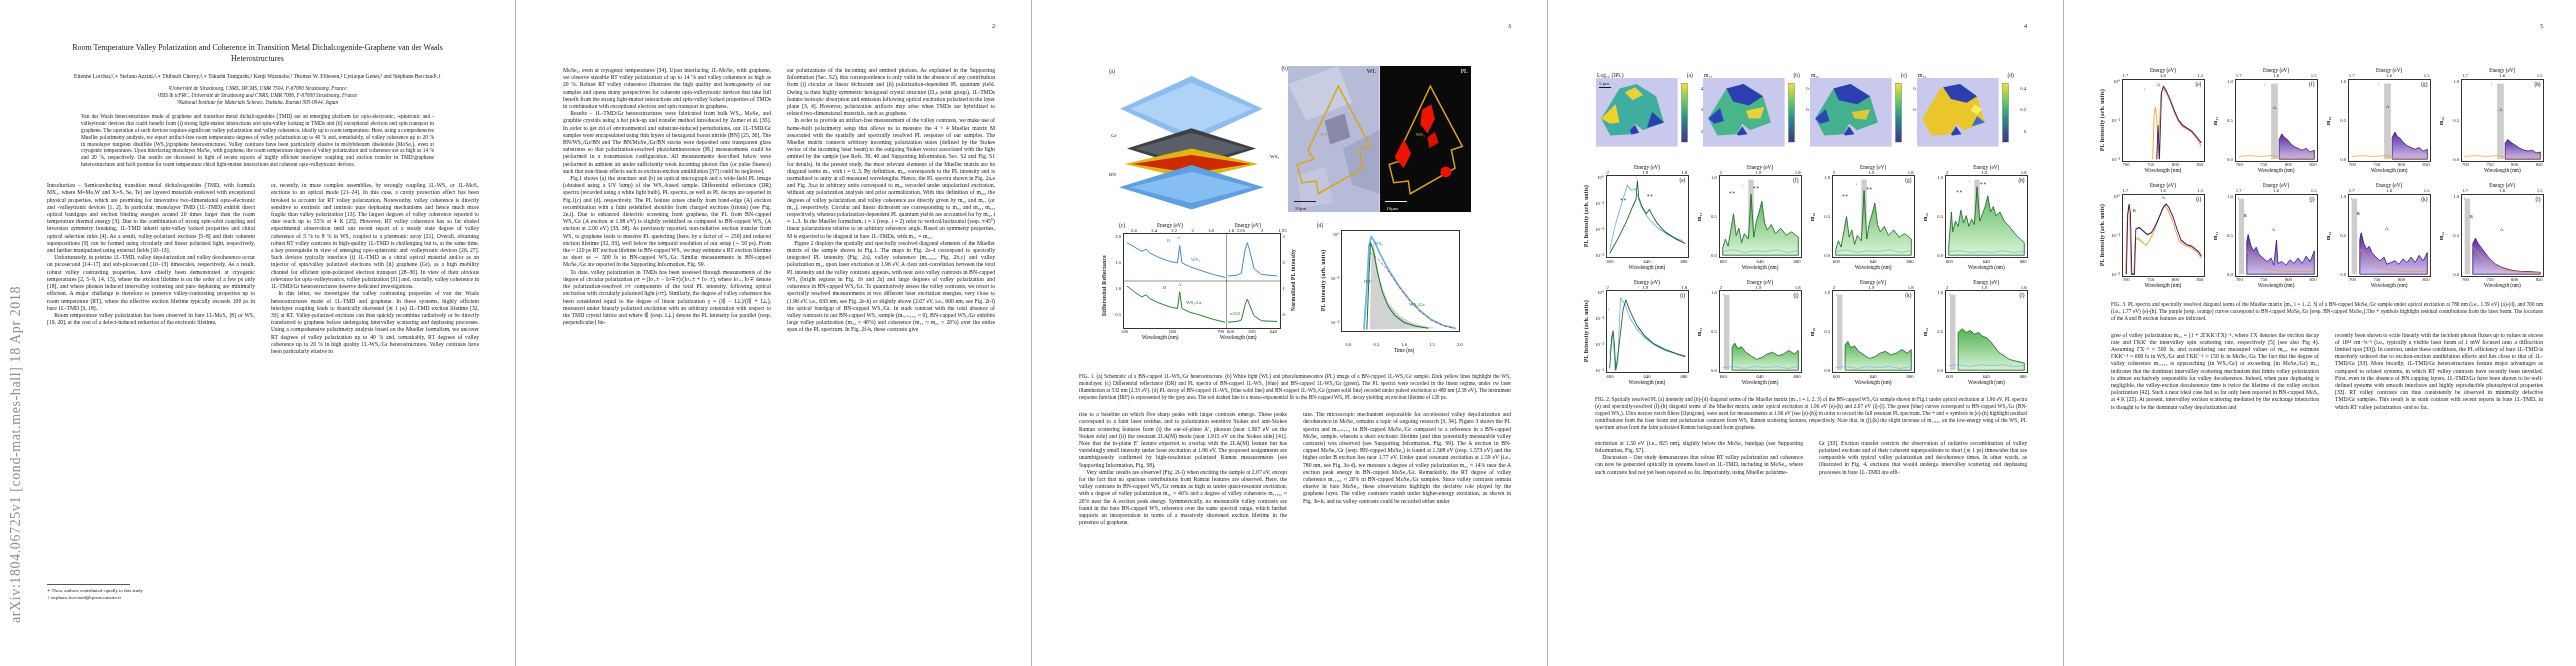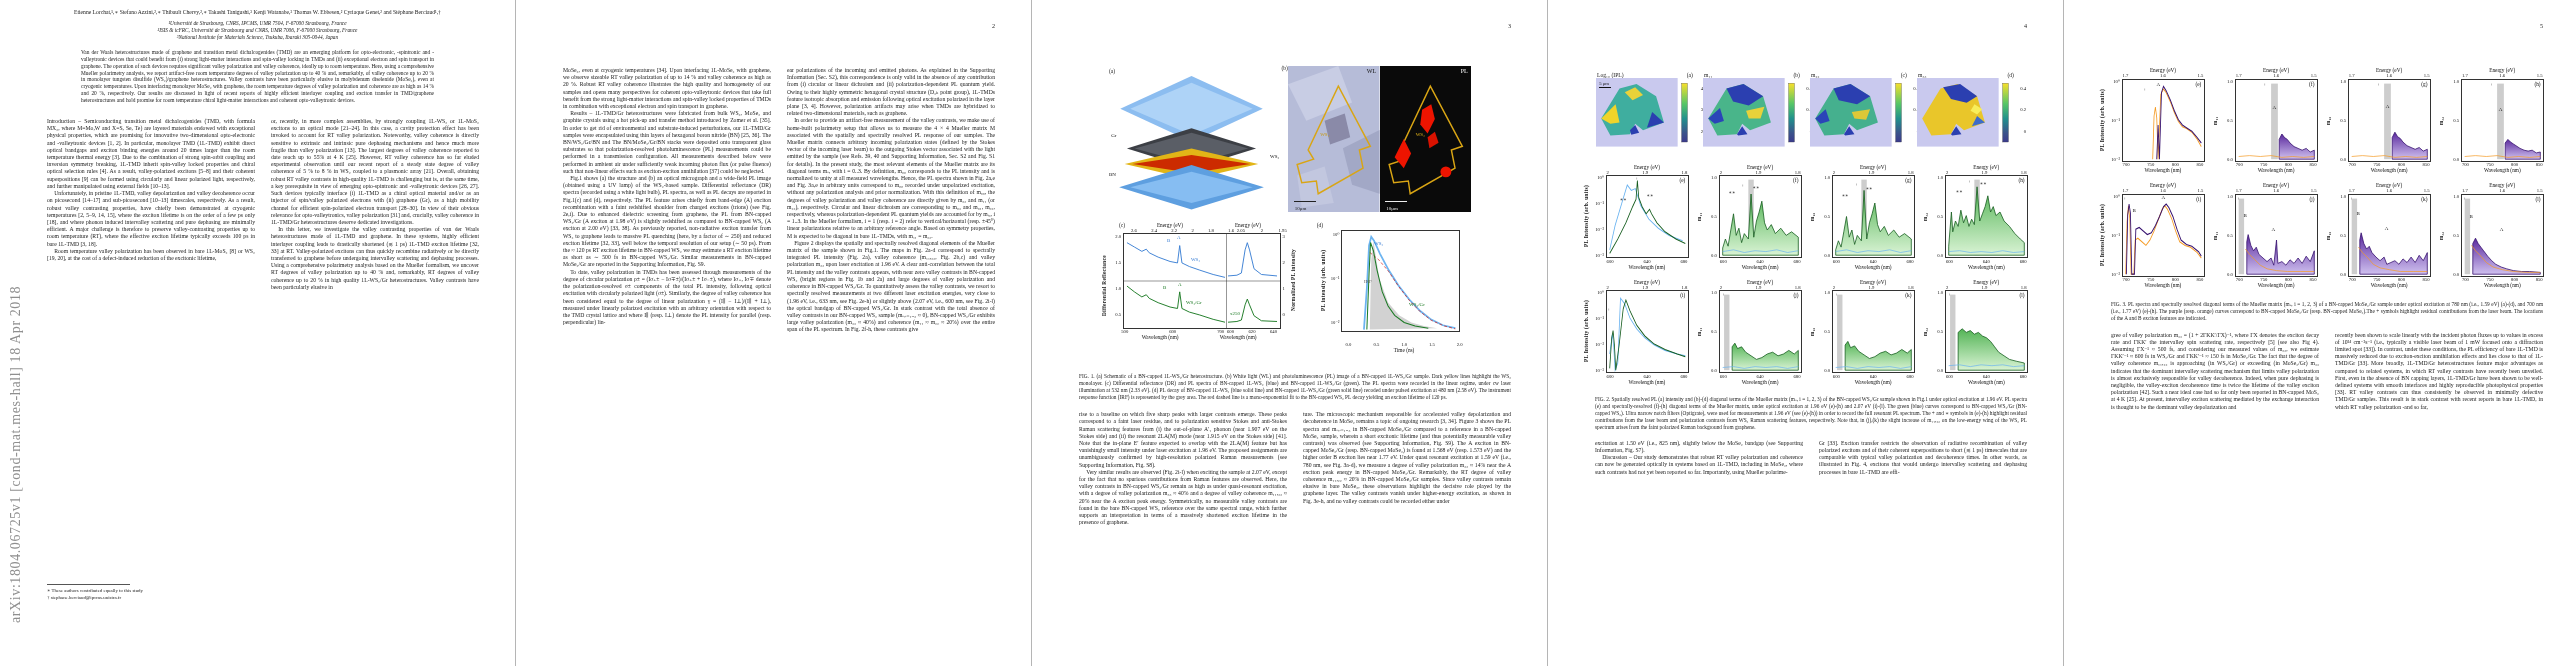--- a/index.html
+++ b/index.html
@@ -74,20 +74,21 @@
       <stop offset="0" stop-color="#5b2a9e"></stop>
         <stop offset="1" stop-color="#cfc0ef"></stop>
     </linearGradient>
   </defs>
 </svg>
 
 <div class="canvas">
 
   <div class="page">
     <div class="stamp">arXiv:1804.06725v1  [cond-mat.mes-hall]  18 Apr 2018</div>
+    <h1 class="title">Room Temperature Valley Polarization and Coherence in Transition Metal Dichalcogenide-Graphene van der Waals Heterostructures</h1>
     <div class="authors">Etienne Lorchat,¹,∗ Stefano Azzini,²,∗ Thibault Chervy,²,∗ Takashi Tanigushi,³ Kenji Watanabe,³ Thomas W. Ebbesen,² Cyriaque Genet,² and Stéphane Berciaud¹,†</div>
     <div class="affils">
 
     <div class="affil">¹Université de Strasbourg, CNRS, IPCMS, UMR 7504, F-67000 Strasbourg, France</div>
         <div class="affil">²ISIS &amp; icFRC, Université de Strasbourg and CNRS, UMR 7006, F-67000 Strasbourg, France</div>
         <div class="affil">³National Institute for Materials Science, Tsukuba, Ibaraki 305-0044, Japan</div>
       </div>
     <div class="abstract">Van der Waals heterostructures made of graphene and transition metal dichalcogenides (TMD) are an emerging platform for opto-electronic, -spintronic and -valleytronic devices that could benefit from (i) strong light-matter interactions and spin-valley locking in TMDs and (ii) exceptional electron and spin transport in graphene. The operation of such devices requires significant valley polarization and valley coherence, ideally up to room temperature. Here, using a comprehensive Mueller polarimetry analysis, we report artifact-free room temperature degrees of valley polarization up to 40 % and, remarkably, of valley coherence up to 20 % in monolayer tungsten disulfide (WS₂)/graphene heterostructures. Valley contrasts have been particularly elusive in molybdenum diselenide (MoSe₂), even at cryogenic temperatures. Upon interfacing monolayer MoSe₂ with graphene, the room temperature degrees of valley polarization and coherence are as high as 14 % and 20 %, respectively. Our results are discussed in light of recent reports of highly efficient interlayer coupling and exciton transfer in TMD/graphene heterostructures and hold promise for room temperature chiral light-matter interactions and coherent opto-valleytronic devices.</div>
     <div class="cols">
       <div class="col">

